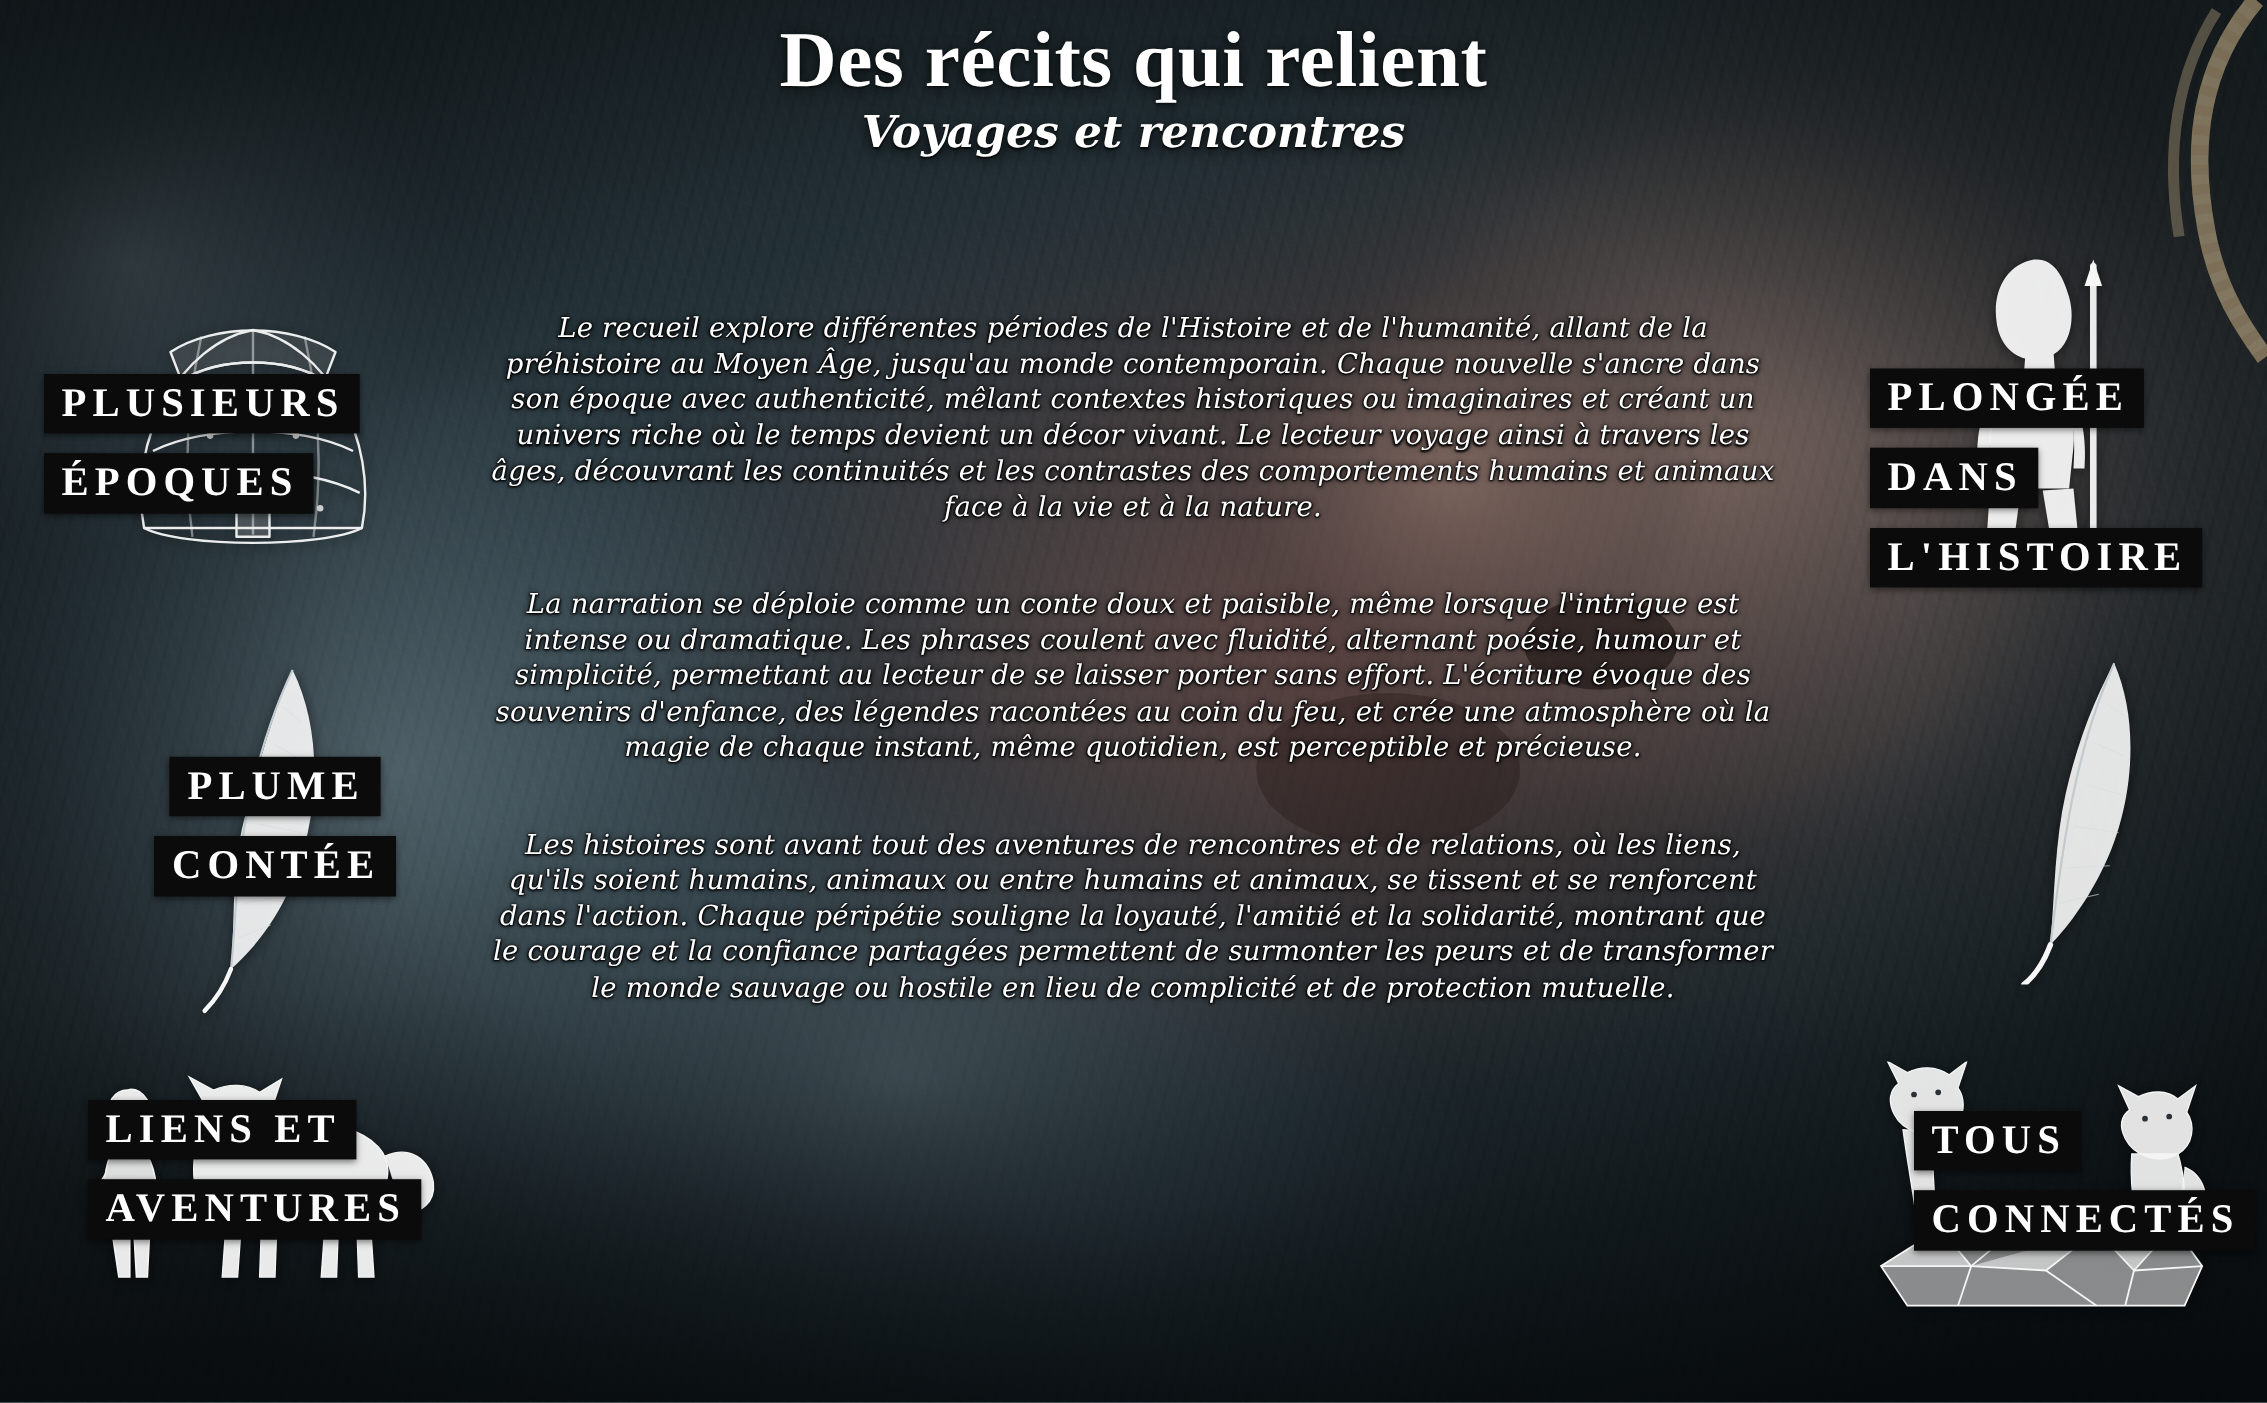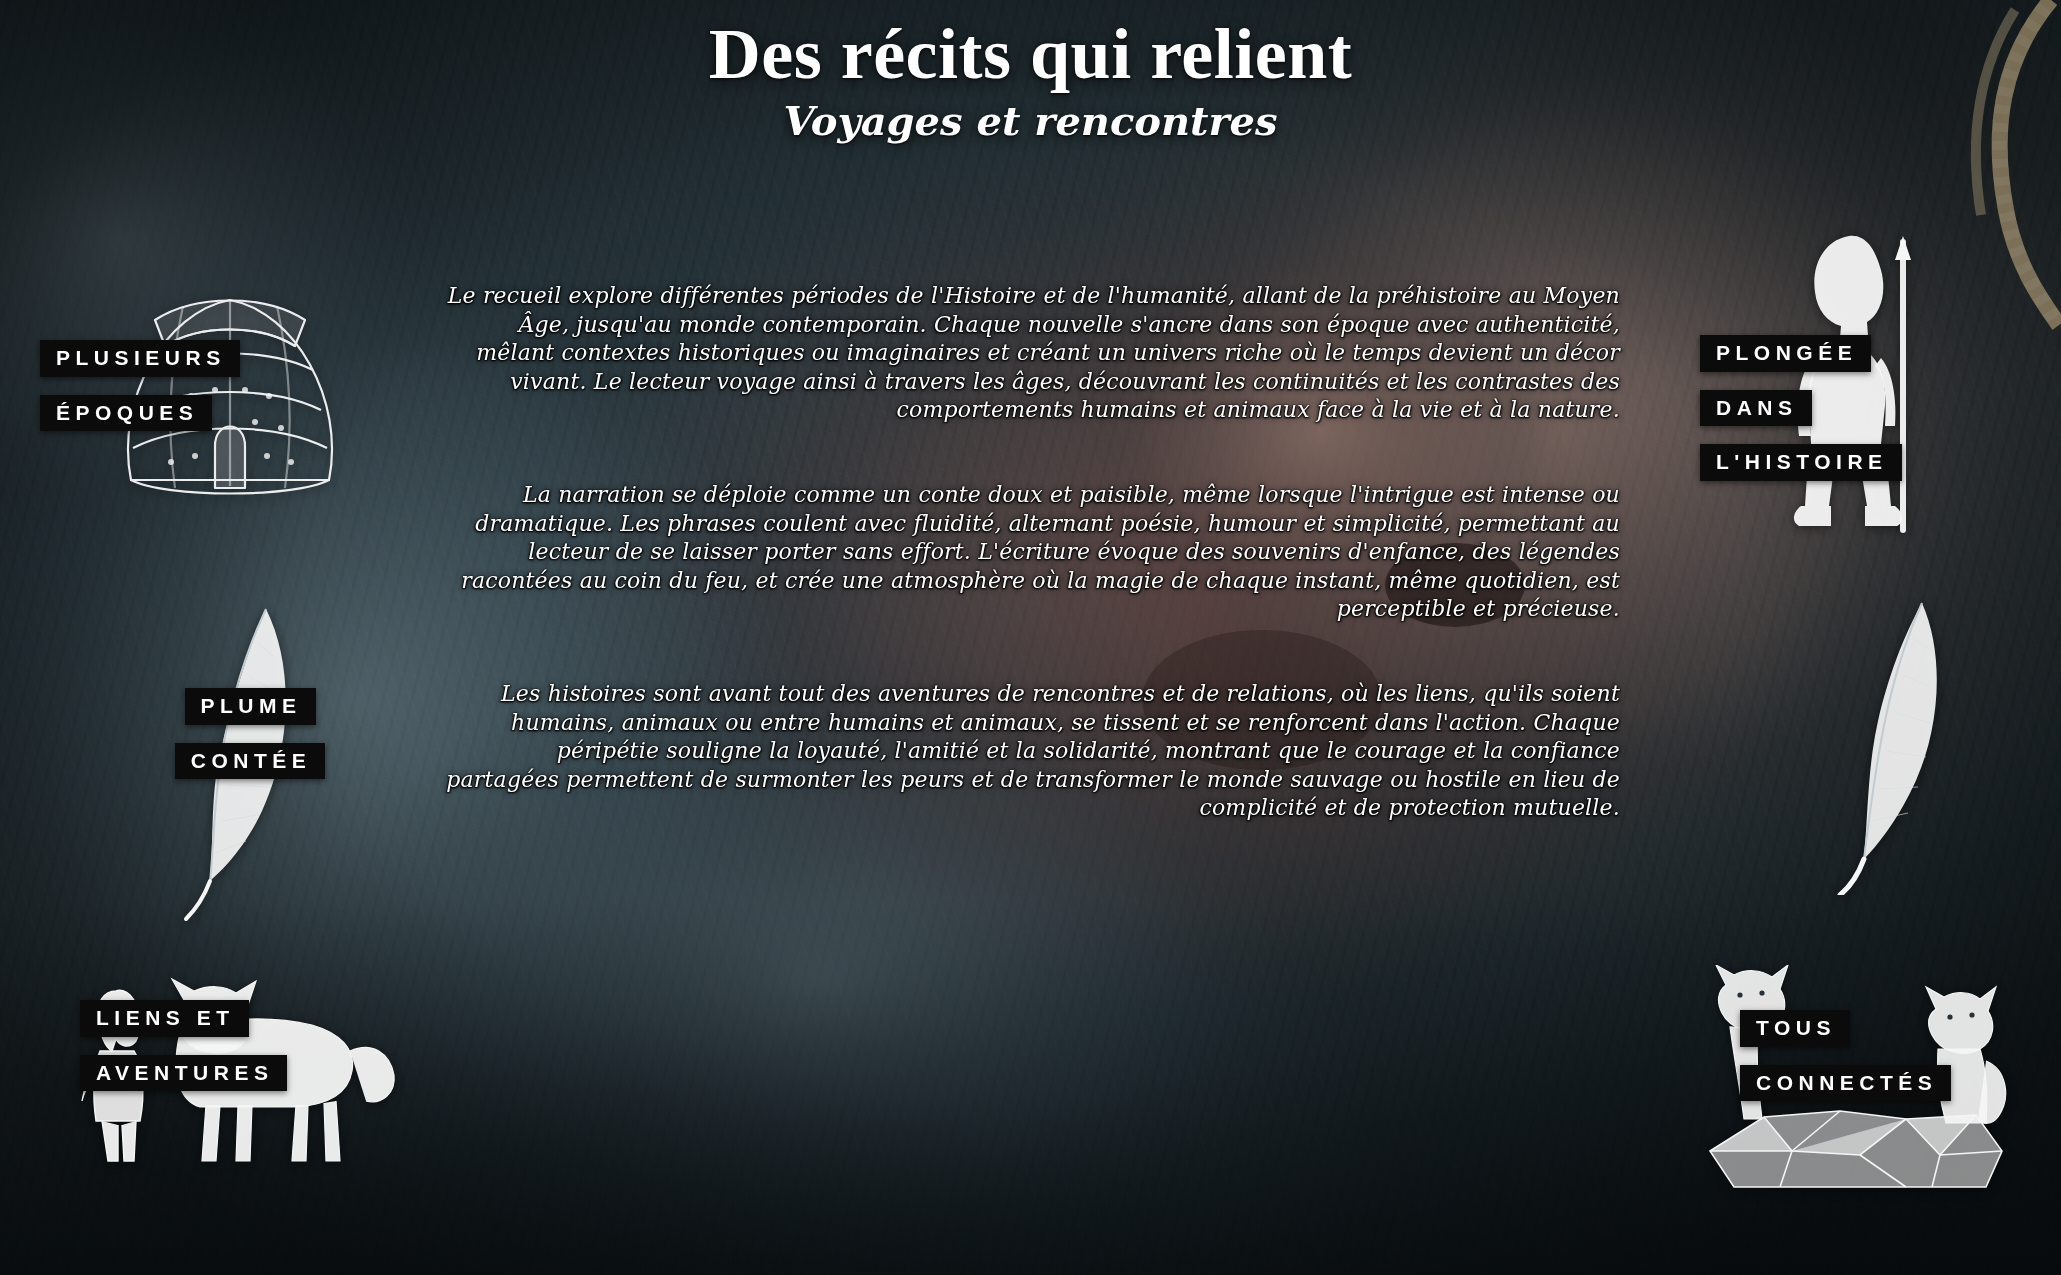--- a/index.html
+++ b/index.html
@@ -91,50 +91,49 @@
     position: absolute;
     left: 440px;
     top: 282px;
     width: 1180px;
     text-align: center;
   }
 
   .para {
     font-family: "DejaVu Serif", serif;
     font-style: italic;
-    font-size: 22px;
+    font-size: 25px;
     line-height: 1.30;
     color: #ffffff;
     letter-spacing: 0.2px;
     text-shadow:
       0 0 2px rgba(0,0,0,0.95),
       0 0 6px rgba(0,0,0,0.85),
       1px 1px 2px rgba(0,0,0,0.9),
       -1px 1px 2px rgba(0,0,0,0.9);
-    text-align: right;
   }
 
   .para + .para { margin-top: 56px; }
 
   
   .chip-group {
     position: absolute;
     display: flex;
     flex-direction: column;
     z-index: 6;
   }
   .chip-group.left  { align-items: flex-end; }
   .chip-group.right { align-items: flex-start; }
 
   .chip {
     background: #0b0b0b;
     color: #ffffff;
-    font-family: Liberation Sans, sans-serif;
+    font-family: Liberation Serif, serif;
     font-weight: 700;
-    font-size: 21px;
+    font-size: 37px;
     letter-spacing: 5.5px;
     padding: 6px 14px 7px 16px;
     white-space: nowrap;
     line-height: 1.12;
     box-shadow: 0 2px 6px rgba(0,0,0,0.5);
   }
   .chip + .chip { margin-top: 18px; }
 
   
   #chip-epoques   { left: 40px;  top: 340px;  width: 340px; align-items: flex-start; }

